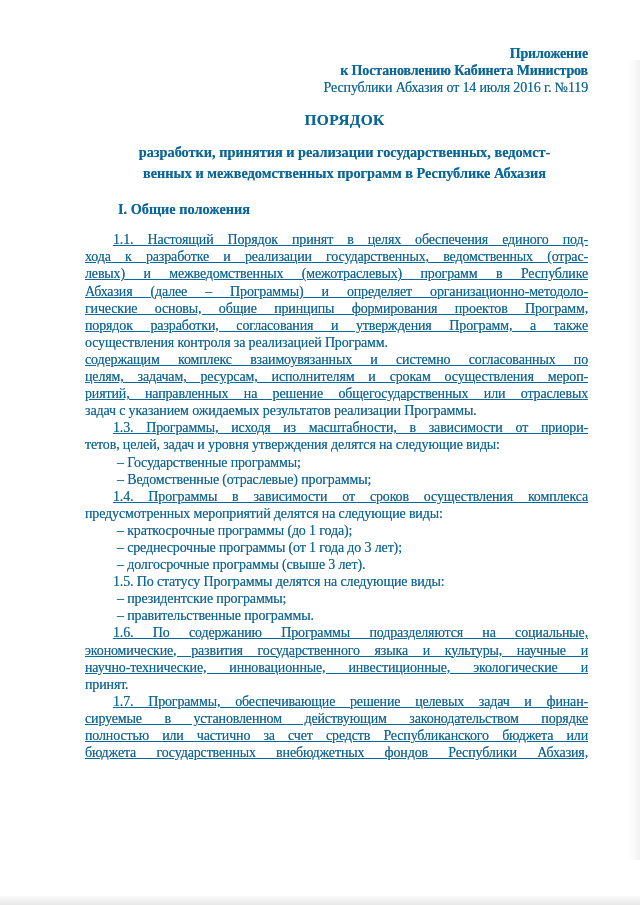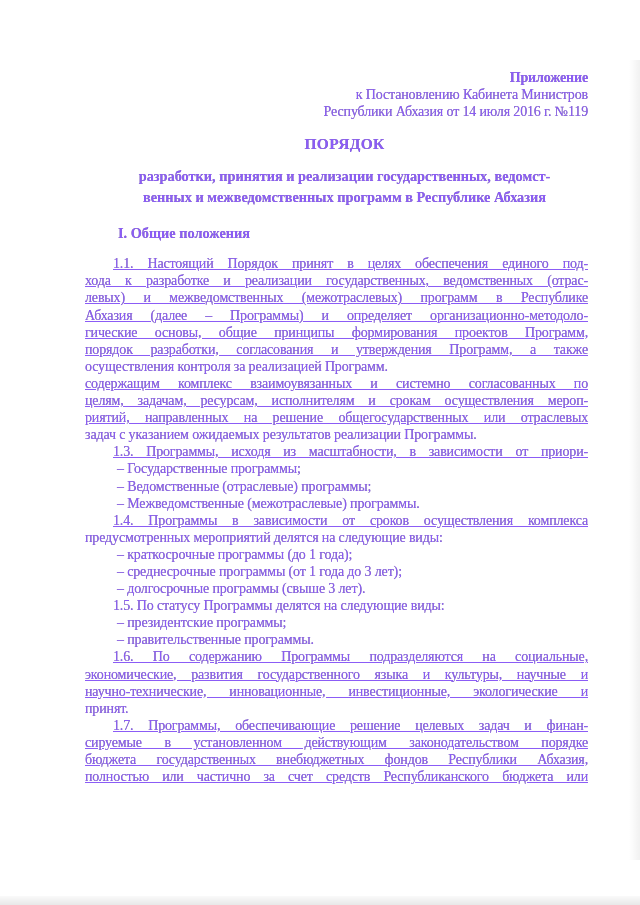--- a/index.html
+++ b/index.html
@@ -3,23 +3,23 @@
 <meta charset="utf-8">
 <style>
   html, body { margin: 0; padding: 0; background: #ffffff; }
   .page {
     position: relative;
     width: 640px;
     height: 905px;
     background: #ffffff;
     overflow: hidden;
     font-family: "Liberation Serif", "DejaVu Serif", serif;
-    color: #8b5cf6;
+    color: #0369a1;
     box-sizing: border-box;
-    padding: 69px 52px 0 85px;
+    padding: 45px 52px 0 85px;
     text-shadow: 0 0 0.35px rgba(40,40,40,0.55); 
   }
   
   .scan-right {
     position: absolute; top: 60px; right: 0; width: 11px; height: 800px;
     background: linear-gradient(to right, rgba(0,0,0,0), rgba(0,0,0,0.055));
     pointer-events: none;
   }
   .scan-bottom {
     position: absolute; left: 0; bottom: 0; width: 640px; height: 9px;
@@ -63,21 +63,21 @@
   .fi { text-indent: 28px; }                               
   .li { padding-left: 32px; text-align: left; text-align-last: left; }
 </style>
 </head>
 <body>
 
 <div class="page">
 
   <div class="hdr">
     <div class="ln b0" style="text-align:right;text-align-last:right;">Приложение</div>
-    <div class="ln" style="text-align:right;text-align-last:right;">к Постановлению Кабинета Министров</div>
+    <div class="ln" style="text-align:right;text-align-last:right;font-weight:bold;">к Постановлению Кабинета Министров</div>
     <div class="ln" style="text-align:right;text-align-last:right;">Республики Абхазия от 14 июля 2016 г. №119</div>
   </div>
 
   <div class="doc-title">ПОРЯДОК</div>
 
   <div class="doc-subtitle">
     <div>разработки, принятия и реализации государственных, ведомст-</div>
     <div>венных и межведомственных программ в Республике Абхазия</div>
   </div>
 
@@ -97,26 +97,26 @@
 
     <div>
       <div class="ln jl">содержащим комплекс взаимоувязанных и системно согласованных по</div>
       <div class="ln jl">целям, задачам, ресурсам, исполнителям и срокам осуществления мероп-</div>
       <div class="ln jl">риятий, направленных на решение общегосударственных или отраслевых</div>
       <div class="ln last">задач с указанием ожидаемых результатов реализации Программы.</div>
     </div>
 
     <div>
       <div class="ln jl fi">1.3. Программы, исходя из масштабности, в зависимости от приори-</div>
+      <div class="ln last">тетов, целей, задач и уровня утверждения делятся на следующие виды:</div>
     </div>
 
     <div>
       <div class="ln li">– Государственные программы;</div>
       <div class="ln li">– Ведомственные (отраслевые) программы;</div>
-      <div class="ln li">– Межведомственные (межотраслевые) программы.</div>
     </div>
 
     <div>
       <div class="ln jl fi">1.4. Программы в зависимости от сроков осуществления комплекса</div>
       <div class="ln last">предусмотренных мероприятий делятся на следующие виды:</div>
     </div>
 
     <div>
       <div class="ln li">– краткосрочные программы (до 1 года);</div>
       <div class="ln li">– среднесрочные программы (от 1 года до 3 лет);</div>
@@ -135,21 +135,21 @@
     <div>
       <div class="ln jl fi">1.6. По содержанию Программы подразделяются на социальные,</div>
       <div class="ln jl">экономические, развития государственного языка и культуры, научные и</div>
       <div class="ln jl">научно-технические, инновационные, инвестиционные, экологические и</div>
       <div class="ln last">принят.</div>
     </div>
 
     <div>
       <div class="ln jl fi">1.7. Программы, обеспечивающие решение целевых задач и финан-</div>
       <div class="ln jl">сируемые в установленном действующим законодательством порядке</div>
+      <div class="ln jl">полностью или частично за счет средств Республиканского бюджета или</div>
       <div class="ln jl">бюджета государственных внебюджетных фондов Республики Абхазия,</div>
-      <div class="ln jl">полностью или частично за счет средств Республиканского бюджета или</div>
     </div>
 
   </div>
 
   <div class="scan-right"></div>
   <div class="scan-bottom"></div>
 </div>
 
 </body></html>

